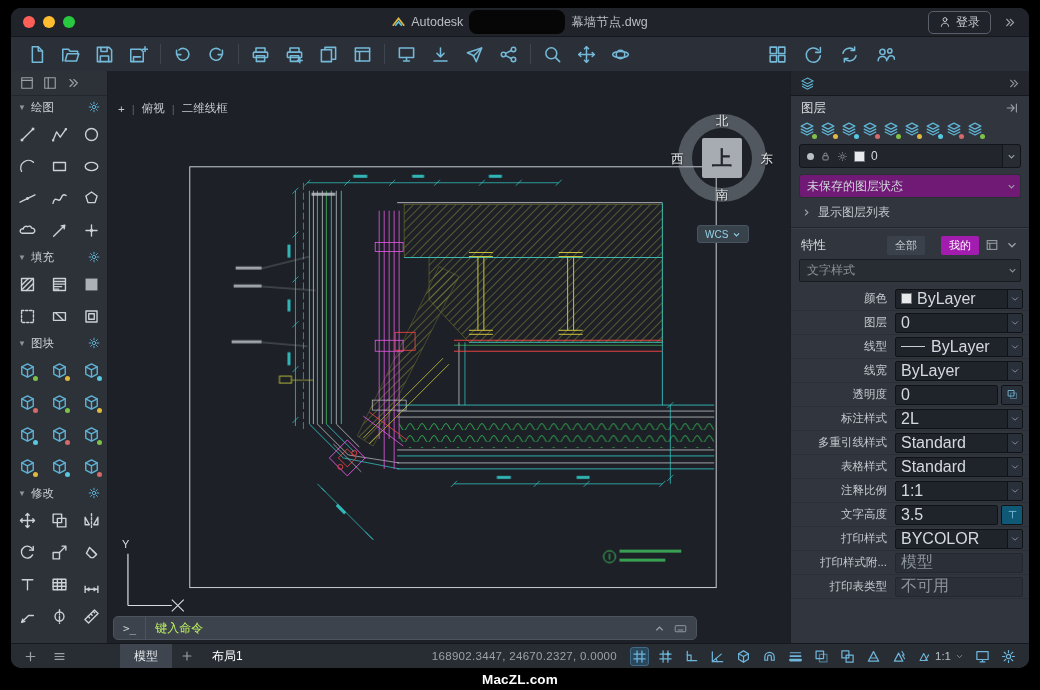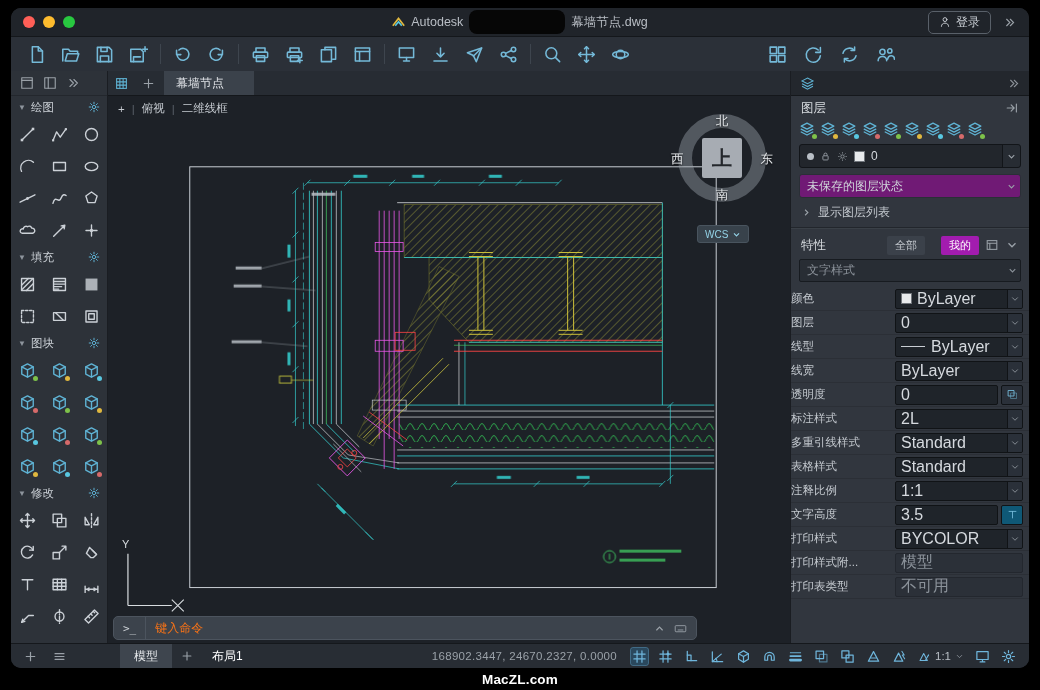--- a/index.html
+++ b/index.html
@@ -53,21 +53,21 @@
   .compass .cube{position:absolute;left:27px;top:27px;width:40px;height:40px;background:#a7acb3;color:#24272c;font-size:20px;font-weight:bold;display:flex;align-items:center;justify-content:center;border-radius:2px}
   .compass .lbl{position:absolute;color:#e8ebee;font-size:12.5px;text-shadow:0 1px 2px rgba(0,0,0,.85)}
   .lbl.n{top:2px;left:0;right:0;text-align:center}
   .lbl.s{top:76px;left:0;right:0;text-align:center}
   .lbl.w{left:-4px;top:40px}
   .lbl.e{right:-4px;top:40px}
   .wcs{position:absolute;left:589px;top:130px;height:16px;background:#38424b;border:1px solid #49545e;border-radius:3px;display:flex;align-items:center;gap:4px;padding:0 7px;color:#93d2e6;font-size:10px}
   .wcs .icon{width:9px;height:9px;color:#93d2e6}
   .cmdbar{position:absolute;left:5px;bottom:4px;width:582px;height:22px;background:#3c434c;border:1px solid #4c545e;border-radius:5px;display:flex;align-items:center;font-size:12px}
   .cmdbar .prompt{font-family:"DejaVu Sans Mono",monospace;color:#cfd4d9;font-size:11px;padding:0 9px;border-right:1px solid #4c545e;height:100%;display:flex;align-items:center}
-  .cmdbar .ph{color:#f97316;margin-left:9px}
+  .cmdbar .ph{color:#bef264;margin-left:9px}
   .cmdbar .cr{margin-left:auto;display:flex;gap:8px;padding-right:9px;align-items:center}
   .cmdbar .icon{width:13px;height:13px;color:#9aa1a8}
   
   .rpanel{width:238px;background:#31363e;border-left:1px solid #1a1d22;flex:none;display:flex;flex-direction:column;font-size:12px;overflow:hidden}
   .rp-top{height:24px;background:#23272d;border-bottom:1px solid #15181c;display:flex;align-items:center;padding:0 9px;flex:none}
   .rp-top .icon{width:15px;height:15px;color:#5fb3d4}
   .rp-top .ch{margin-left:auto;width:13px;height:13px;color:#8a9097}
   .rp-title{height:24px;display:flex;align-items:center;padding:0 10px;color:#d8dce0;font-size:12.5px;flex:none}
   .rp-title .icon{margin-left:auto;width:14px;height:14px;color:#9aa1a8}
   .ltools{display:flex;gap:5px;padding:1px 8px 4px;align-items:center;flex:none}
@@ -85,21 +85,21 @@
   .hdiv{height:1px;background:#22262c;margin:4px 0;flex:none;box-shadow:0 1px 0 #3a4047}
   .props-head{height:26px;display:flex;align-items:center;gap:6px;padding:0 10px;color:#d8dce0;font-size:12.5px;flex:none}
   .fbtn{font-size:11px;padding:2px 8px;border-radius:2px;background:#3b414a;color:#c3c8ce;margin-left:10px}
   .fbtn.active{background:#a21caf;color:#fff}
   .props-head .sp{flex:1}
   .props-head .icon{width:14px;height:14px;color:#9aa1a8}
   .space-dd{margin:1px 8px 5px;height:21px;background:#282d34;border:1px solid #171b20;border-radius:2px;display:flex;align-items:center;padding-left:7px;color:#8b929a;flex:none}
   .space-dd .chevcell{margin-left:auto;width:16px;display:flex;justify-content:center;color:#8b929a}
   .space-dd .icon{width:11px;height:11px;color:#8b929a}
   .prow{height:23px;display:flex;align-items:center;padding-right:6px;flex:none;border-bottom:1px solid rgba(0,0,0,.12)}
-  .plabel{width:96px;padding-right:8px;color:#c3c8ce;white-space:nowrap;overflow:hidden;flex:none;font-size:11.5px}
+  .plabel{width:96px;text-align:right;padding-right:8px;color:#c3c8ce;white-space:nowrap;overflow:hidden;flex:none;font-size:11.5px}
   .pval{flex:1;height:18px;background:#1f242a;border:1px solid #101316;border-radius:2px;display:flex;align-items:center;padding-left:5px;color:#d6dadf;font-size:16px;min-width:0;overflow:hidden}
   .pval .vtext{white-space:nowrap;overflow:hidden}
   .pval .chevcell{margin-left:auto;width:14px;align-self:stretch;background:#2a3039;border-left:1px solid #101316;display:flex;align-items:center;justify-content:center}
   .pval .chevcell .icon{width:10px;height:10px;color:#9aa1a8}
   .pswatch{width:9px;height:9px;background:#e8eaec;border:1px solid #70757b;margin-right:5px;flex:none}
   .linesample{width:24px;height:0;border-top:1.5px solid #c9ced4;margin-right:6px;flex:none}
   .pval.flat{background:#2b3038;border-color:#23272e;color:#8b929a}
   .sidebtn{width:20px;height:18px;margin-left:3px;background:#2a3039;border:1px solid #101316;border-radius:2px;display:flex;align-items:center;justify-content:center;color:#6fb6dc;flex:none}
   .sidebtn .icon{width:11px;height:11px}
   .sidebtn.hl{background:#0f5876;color:#cfe9f4}
@@ -724,38 +724,20 @@
                   <path d="M1.8 10.8L10.8 1.8l3.4 3.4-9 9z"></path>
                   <path d="M4.8 7.8l1.4 1.4M7.2 5.4l1.4 1.4M9.6 3l1.4 1.4"></path>
                 </svg>
               </span>
             </div>
           </div>
         </div>
     </div>
 
     <div class="canvas">
-      <div class="tabbar">
-        <span class="icon-btn">
-            <span class="icon">
-              <svg viewBox="0 0 16 16" fill="none" stroke="currentColor" stroke-width="1.3">
-                <rect x="2" y="2" width="12" height="12"></rect>
-                <path d="M2 6h12M2 10h12M6 2v12M10 2v12"></path>
-              </svg>
-            </span>
-          </span>
-        <span class="icon-btn">
-            <span class="icon grey">
-              <svg viewBox="0 0 16 16" fill="none" stroke="currentColor" stroke-width="1.4" stroke-linecap="round">
-                <path d="M8 2.8v10.4M2.8 8h10.4"></path>
-              </svg>
-            </span>
-          </span>
-        <span class="dtab">幕墙节点</span>
-      </div>
 
       <div class="draw">
         <svg class="cad" viewBox="0 0 684 549">
           <defs>
             <pattern id="hat" width="6" height="6" patternUnits="userSpaceOnUse" patternTransform="rotate(45)">
               <line x1="0" y1="0" x2="0" y2="6" stroke="#8f8f38" stroke-width="1"></line>
             </pattern>
             <pattern id="wav" width="12" height="12" patternUnits="userSpaceOnUse">
               <path d="M0 9 Q3 2 6 9 T12 9" fill="none" stroke="#2fae4f" stroke-width="1"></path>
             </pattern>

